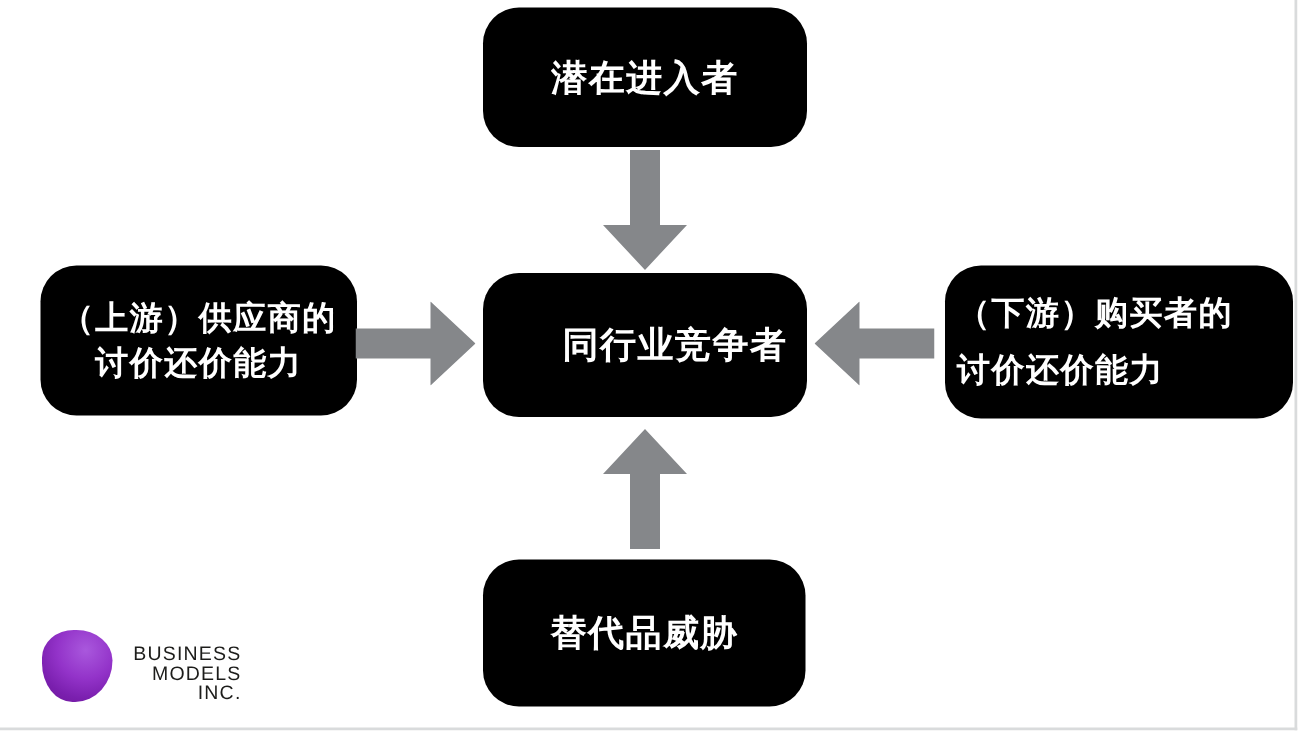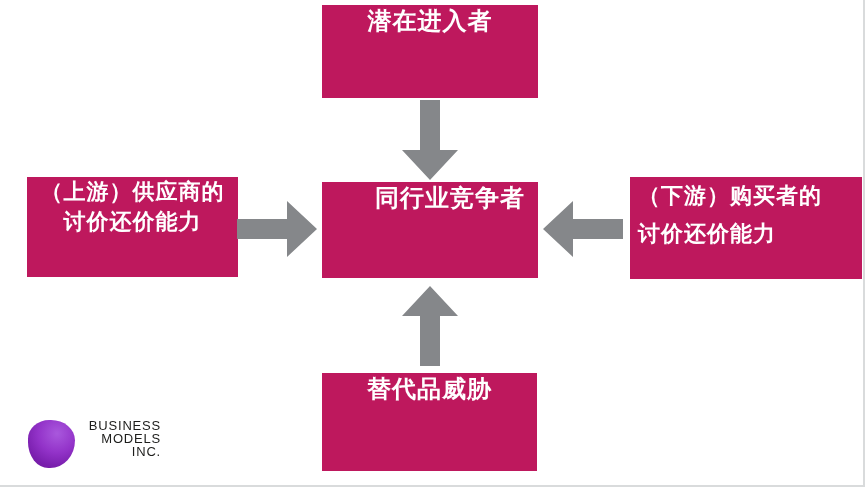--- a/index.html
+++ b/index.html
@@ -9,44 +9,45 @@
     width: 865px;
     height: 487px;
     background: #ffffff;
     border-right: 2px solid #d9dbdc;
     border-bottom: 2px solid #d9dbdc;
     overflow: hidden;
     font-family: "Liberation Sans", "DejaVu Sans", sans-serif;
   }
   .box {
     position: absolute;
-    background: #be185d;
+    background: #000000;
     color: #ffffff;
     font-weight: bold;
     display: flex;
     flex-direction: column;
     align-items: center;
-    justify-content: flex-start;
+    justify-content: center;
     text-align: center;
     font-size: 24px;
     letter-spacing: 1px;
+    border-radius: 24px;
   }
   .box-top    { left: 322px; top: 5px;   width: 216px; height: 93px;  }
   .box-center { left: 322px; top: 182px; width: 216px; height: 96px; padding-left: 40px;  }
   .box-bottom { left: 322px; top: 373px; width: 215px; height: 98px;  }
   .box-left   { left: 16px;  top: 177px; width: 211px; height: 100px; font-size: 22px; line-height: 30px; margin-left: 11px; }
   .box-right  { left: 630px; top: 177px; width: 232px; height: 102px; font-size: 22px; line-height: 38px;
                 align-items: flex-start; text-align: left; padding-left: 8px; }
   .arrow { position: absolute; }
   .arrow polygon { fill: #85878a; }
   .arrow-down  { left: 402px; top: 100px; }
   .arrow-up    { left: 402px; top: 286px; }
   .arrow-right { left: 237px; top: 201px; }
   .arrow-left  { left: 543px; top: 201px; }
-  .logo { position: absolute; left: 28px; top: 414px; display: flex; align-items: flex-start; }
+  .logo { position: absolute; left: 28px; top: 414px; display: flex; align-items: flex-end; }
   .gem {
     width: 47px; height: 48px;
     margin-top: 6px;
     background: radial-gradient(circle at 62% 28%, #a958dd 0%, #9333c9 42%, #7a1fae 72%, #6c1597 100%);
     border-radius: 47% 53% 55% 45% / 40% 44% 60% 56%;
   }
   .logo-text {
     margin-left: 12px;
     width: 74px;
     text-align: right;

